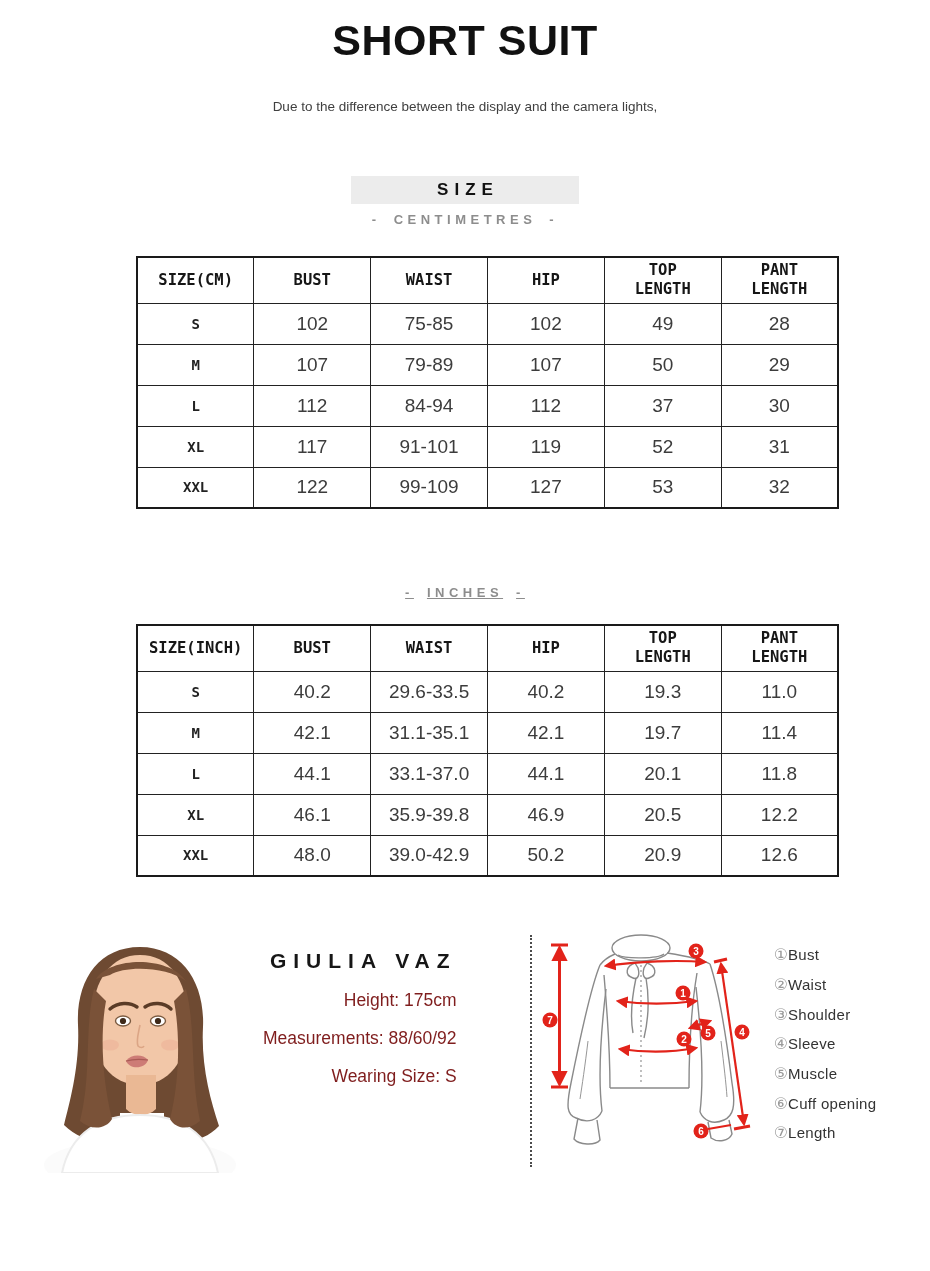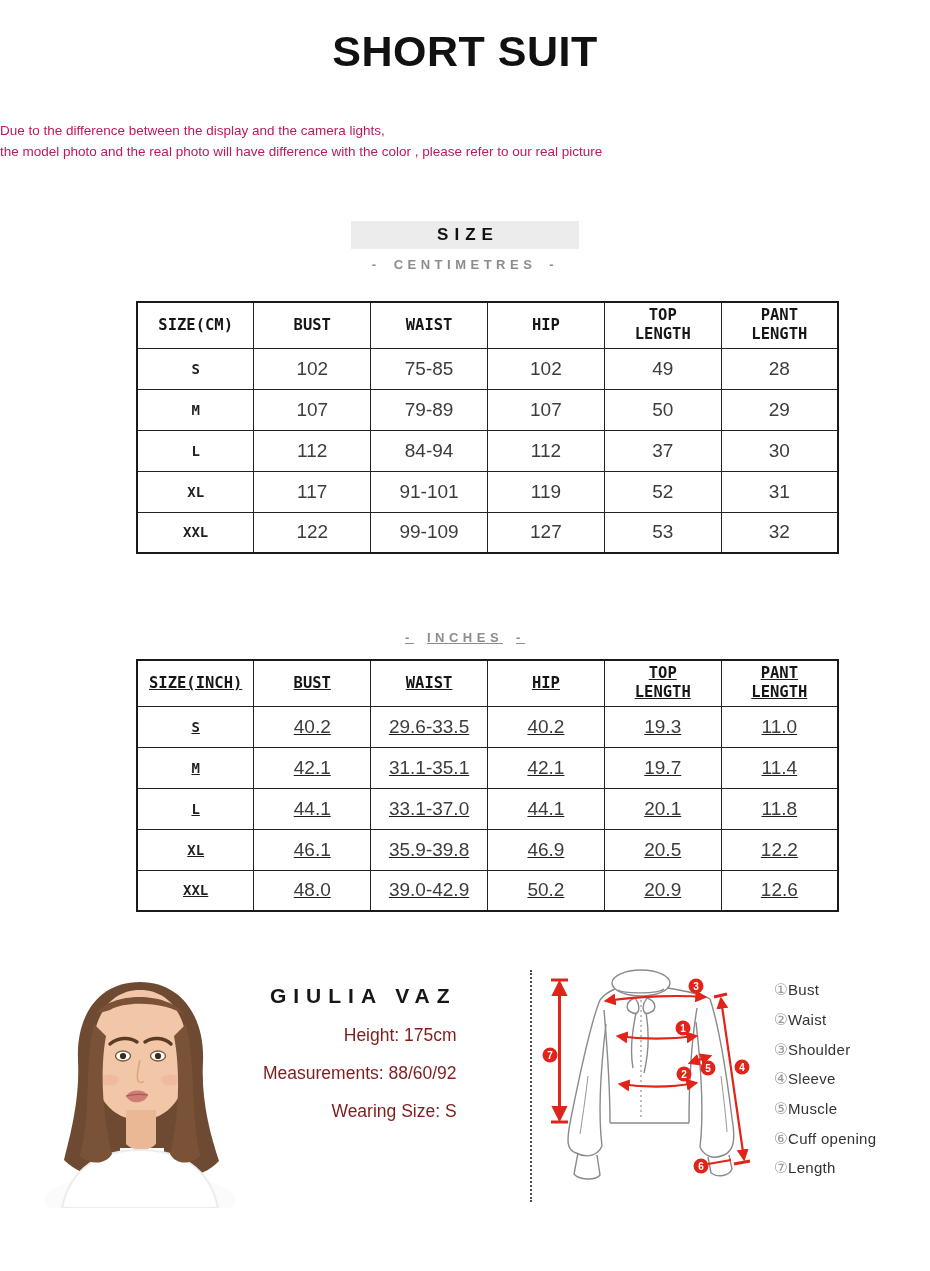--- a/index.html
+++ b/index.html
@@ -3,44 +3,44 @@
 <meta charset="utf-8">
 <style>
   * { margin:0; padding:0; box-sizing:border-box; }
   body { background:#fff; }
   .page {
     position:relative; width:930px; height:1271px; margin:0 auto;
     background:#fff; overflow:hidden;
     font-family:"Liberation Sans", sans-serif; color:#1c1c1c;
   }
   .title {
-    padding-top:27px; text-align:center;
+    padding-top:16px; text-align:center;
     font-size:43px; font-weight:700; letter-spacing:0.5px; color:#111;
   }
   .disclaimer {
-    margin-top:44px; text-align:left;
-    font-size:13.5px; line-height:21px; color:#be185d;
+    margin-top:31px; text-align:center;
+    font-size:13.5px; line-height:21px; color:#404040;
   }
   .size-band {
     width:228px; height:28px; margin:59px auto 0; background:#ececec;
     display:flex; align-items:center; justify-content:center;
     font-size:17px; font-weight:700; letter-spacing:6px; color:#111;
     padding-left:6px;
   }
   .units {
     margin-top:8px; text-align:center;
     font-size:13px; font-weight:700; letter-spacing:4.5px; color:#8d8d8d;
   }
   .units .dash { margin:0 13px; font-weight:700; }
   .units.second { margin-top:76px;text-decoration:underline; }
   table.size-table {
     margin:29px 0 0 136px; width:703px; table-layout:fixed;
     border-collapse:collapse; border:2px solid #1a1a1a;padding-left:16px;
   }
-  table.size-table.second { margin-top:14px;text-decoration:underline; }
+  table.size-table.second { margin-top:24px; }
   table.size-table th {
     border:1px solid #222; height:46px; text-align:center; vertical-align:middle;
     font-family:"DejaVu Sans Mono", monospace; font-size:15.5px; font-weight:700;
     color:#161616; white-space:pre-line; line-height:19px; overflow:hidden;
   }
   table.size-table td {
     border:1px solid #222; height:41px; text-align:center; vertical-align:middle;
     font-size:19px; color:#3c3c3c;
   }
   table.size-table td.rowlabel {
@@ -66,21 +66,20 @@
 </style>
 </head>
 <body>
 
 <div class="page">
 
   <div class="title">SHORT SUIT</div>
 
   <div class="disclaimer">
     <div>Due to the difference between the display and the camera lights,</div>
-    <div>the model photo and the real photo will have difference with the color , please refer to our real picture</div>
   </div>
 
   <div class="size-band">SIZE</div>
 
   <div class="units">
     <span class="dash">-</span><span>CENTIMETRES</span><span class="dash">-</span>
   </div>
 
   <table class="size-table">
     <thead>

